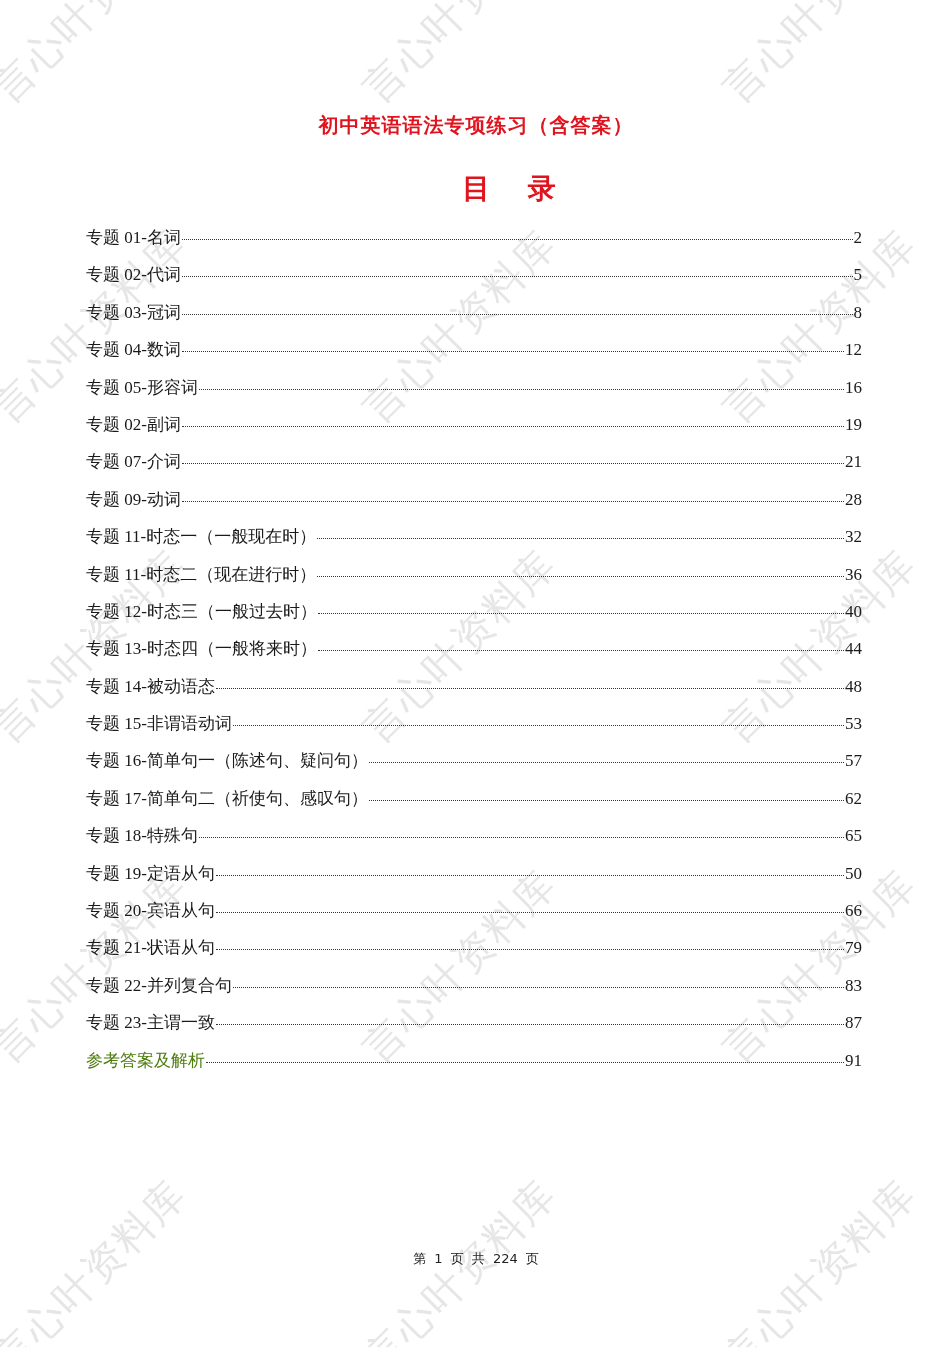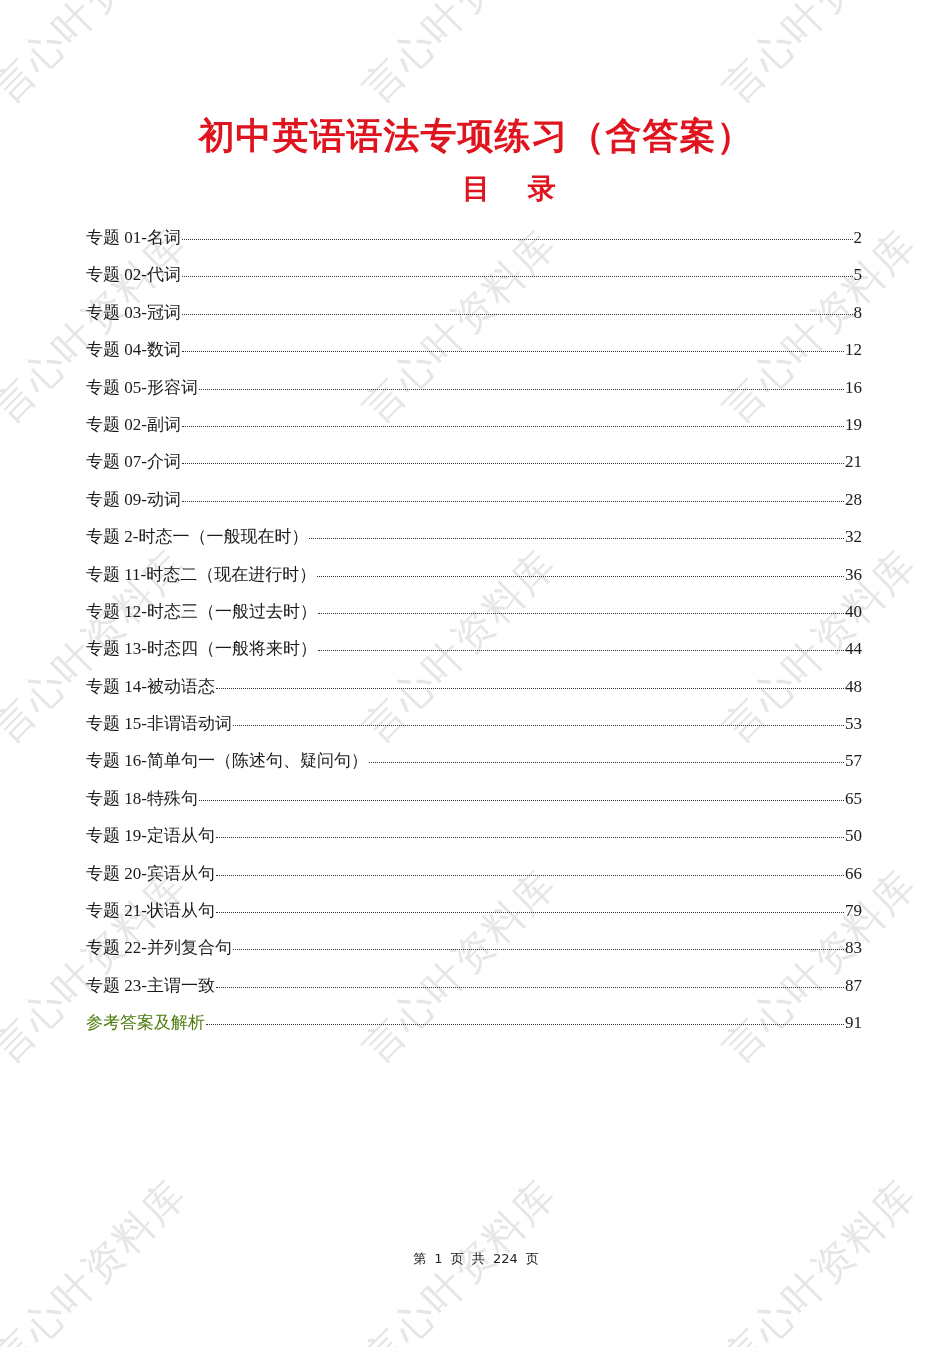--- a/index.html
+++ b/index.html
@@ -7,21 +7,21 @@
   .page { position: absolute; left: 0; top: 0; width: 952px; height: 1347px; background: #fff; }
 
   .watermark {
     position: absolute; color: #e6e6e6; font-family: "DejaVu Sans", sans-serif;
     font-size: 40px; white-space: nowrap; transform: rotate(-45deg); transform-origin: left bottom;
     letter-spacing: 2px; pointer-events: none; user-select: none; z-index: 0;
   }
 
   .doc-title {
     position: absolute; top: 112px; left: 0; width: 952px; text-align: center;
-    color: #e0141e; font-size: 36px; font-weight: bold; letter-spacing: 1px; z-index: 1;
+    color: #e0141e; font-size: 20px; font-weight: bold; letter-spacing: 1px; z-index: 1;
     font-family: Liberation Sans, sans-serif;
   }
   .toc-heading {
     position: absolute; top: 170px; left: 0; width: 952px; text-align: center;
     color: #e0141e; font-size: 28px; font-weight: bold; letter-spacing: 14px; z-index: 1;
     font-family: "DejaVu Sans", sans-serif;
     padding-left: 40px;
   }
 
   .toc { position: absolute; left: 86px; top: 226px; width: 776px; z-index: 1; }
@@ -101,21 +101,21 @@
         <span class="toc-label">专题 07-介词</span>
         <span class="toc-dots"></span>
         <span class="toc-page">21</span>
       </div>
       <div class="toc-row">
         <span class="toc-label">专题 09-动词</span>
         <span class="toc-dots"></span>
         <span class="toc-page">28</span>
       </div>
       <div class="toc-row">
-        <span class="toc-label">专题 2-时态一（一般现在时）</span>
+        <span class="toc-label">专题 11-时态一（一般现在时）</span>
         <span class="toc-dots"></span>
         <span class="toc-page">32</span>
       </div>
       <div class="toc-row">
         <span class="toc-label">专题 11-时态二（现在进行时）</span>
         <span class="toc-dots"></span>
         <span class="toc-page">36</span>
       </div>
       <div class="toc-row">
         <span class="toc-label">专题 12-时态三（一般过去时）</span>
@@ -134,20 +134,25 @@
       </div>
       <div class="toc-row">
         <span class="toc-label">专题 15-非谓语动词</span>
         <span class="toc-dots"></span>
         <span class="toc-page">53</span>
       </div>
       <div class="toc-row">
         <span class="toc-label">专题 16-简单句一（陈述句、疑问句）</span>
         <span class="toc-dots"></span>
         <span class="toc-page">57</span>
+      </div>
+      <div class="toc-row">
+        <span class="toc-label">专题 17-简单句二（祈使句、感叹句）</span>
+        <span class="toc-dots"></span>
+        <span class="toc-page">62</span>
       </div>
       <div class="toc-row">
         <span class="toc-label">专题 18-特殊句</span>
         <span class="toc-dots"></span>
         <span class="toc-page">65</span>
       </div>
       <div class="toc-row">
         <span class="toc-label">专题 19-定语从句</span>
         <span class="toc-dots"></span>
         <span class="toc-page">50</span>

